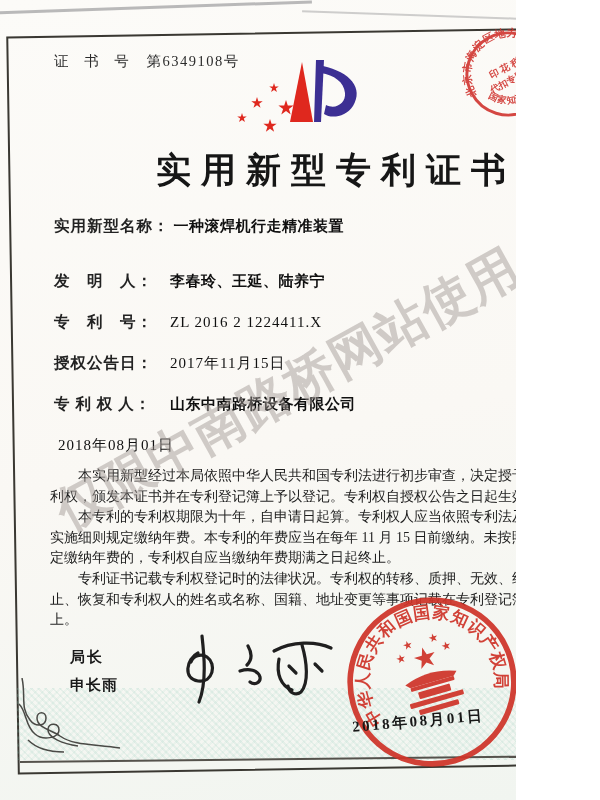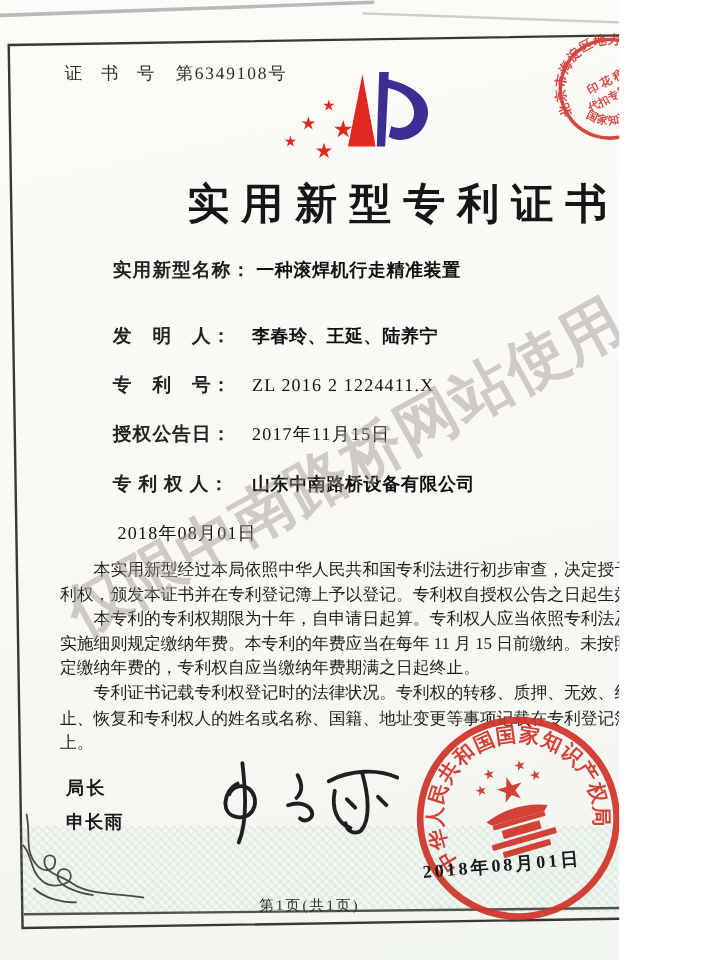--- a/index.html
+++ b/index.html
@@ -26,35 +26,35 @@
   .cert-no .lbl{letter-spacing:6px;margin-right:8px;}
   .cert-no .val{letter-spacing:1.5px;}
   .logo{position:absolute;left:226px;top:56px;width:150px;height:92px;}
   .title{position:absolute;left:0;right:0;top:147px;text-align:right;
          font-family:"Liberation Serif",serif;font-weight:700;font-size:35px;
          letter-spacing:10px;color:#161616;}
   
   .tax-stamp{position:absolute;left:460px;top:26px;width:96px;height:96px;
              transform:rotate(-28deg);opacity:.88;}
   
-  .fields{position:absolute;left:54px;top:214px;width:480px;margin-left:40px;}
+  .fields{position:absolute;left:54px;top:214px;width:480px;}
   .field-row{display:flex;align-items:baseline;line-height:24px;margin-bottom:17px;}
   .field-row.gap-lg{margin-bottom:31px;}
   .field-label{flex:0 0 auto;min-width:112px;font-family:"Liberation Serif",serif;
                font-weight:700;font-size:15.5px;color:#222;letter-spacing:1px;}
   .field-value{font-size:15px;color:#101010;padding-left:4px;letter-spacing:.5px;}
   .v-sans{font-family:"Liberation Sans",sans-serif;font-weight:600;}
   .v-serif{font-family:"Liberation Serif",serif;font-weight:500;letter-spacing:1px;text-align:right;}
   
   .body-text{position:absolute;left:50px;top:466px;width:494px;
              font-family:"Liberation Serif",serif;font-size:14px;
              line-height:20.6px;color:#1d1d1d;}
   .body-text p{margin:0;text-indent:2em;}
   
-  .director{position:absolute;left:55px;top:648px;font-weight:700;font-size:15px;
+  .director{position:absolute;left:70px;top:648px;font-weight:700;font-size:15px;
             color:#1a1a1a;letter-spacing:2px;}
   .director .row2{margin-top:9px;letter-spacing:1px;}
   .signature{position:absolute;left:168px;top:626px;width:185px;height:88px;}
   
   .seal{position:absolute;left:344px;top:594px;width:176px;height:176px;
         transform:rotate(-16deg);opacity:.93;}
   .seal-date{position:absolute;left:352px;top:712px;z-index:6;
              font-family:"Liberation Serif",serif;font-weight:600;font-size:15px;
              letter-spacing:2.5px;color:#181818;transform:rotate(-5deg);}
   .footer{position:absolute;left:0;right:0;top:746px;text-align:center;
@@ -197,15 +197,14 @@
       <path d="M 12,62 C 20,70 34,74 48,74"></path>
     </g>
   </svg>
   <svg class="flourish-br" viewBox="0 0 56 80">
     <g fill="none" stroke="#4a4a46" stroke-width="1.5">
       <path d="M 50,2 C 44,20 50,34 40,46 C 34,54 24,52 24,44 C 24,37 33,37 33,44 C 33,54 20,58 10,64"></path>
       <path d="M 52,30 C 44,40 46,56 34,66"></path>
     </g>
   </svg>
 
-  <div class="footer">第1页(共1页)</div>
 
 </div>
 
 </body></html>

